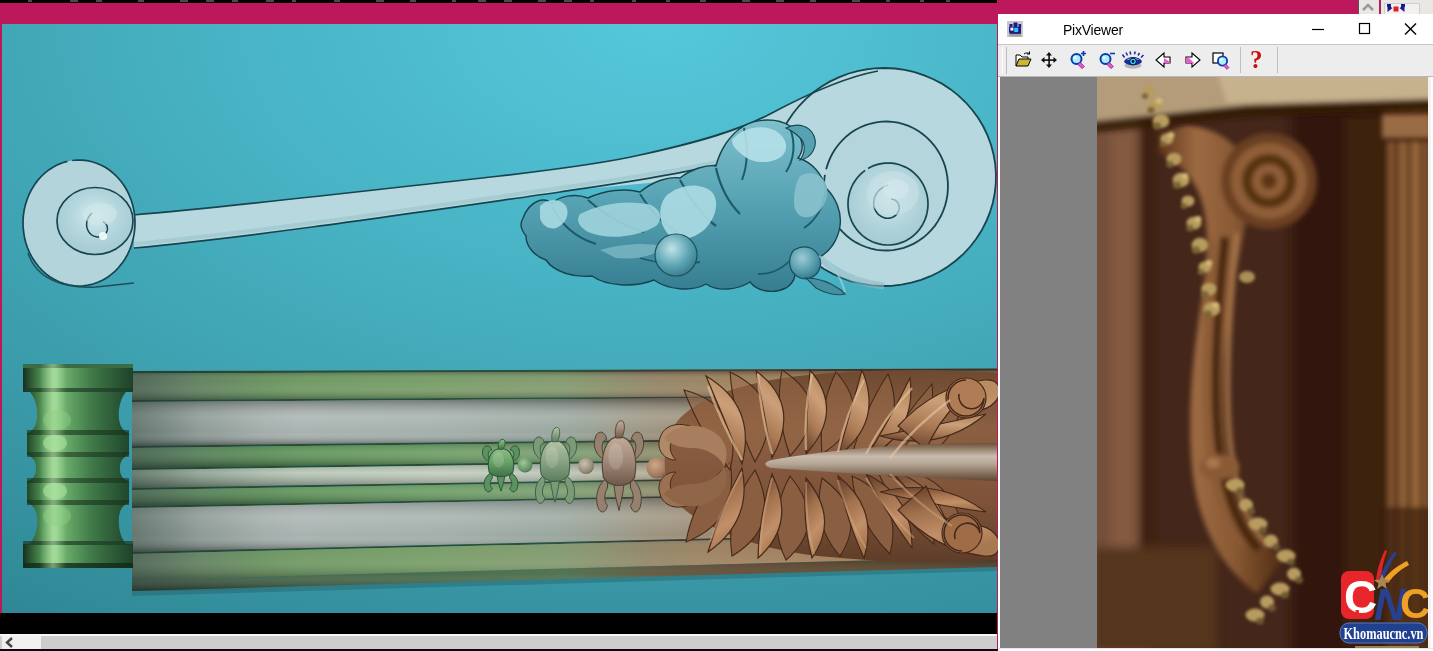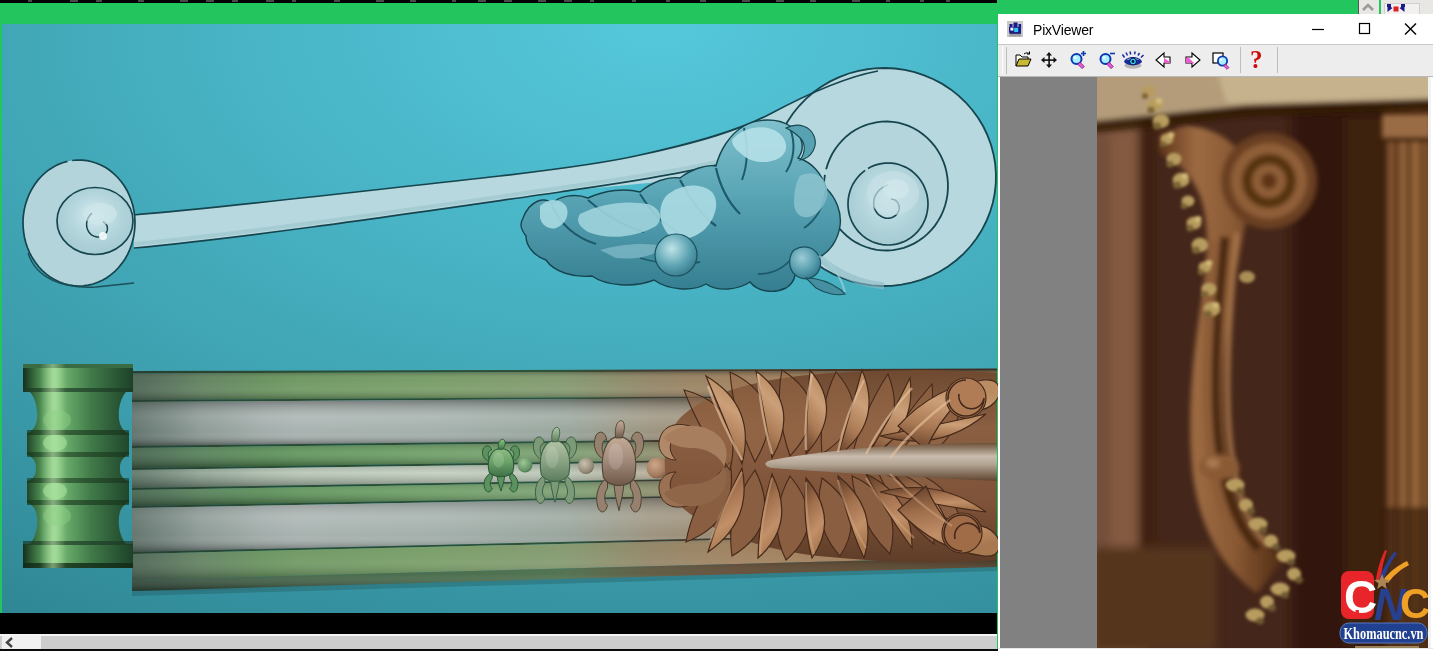--- a/index.html
+++ b/index.html
@@ -1,17 +1,17 @@
 <!DOCTYPE html>
 <html><head>
 <meta charset="utf-8">
 <style>
   html,body{margin:0;padding:0;background:#000;}
-  #stage{position:relative;width:1433px;height:651px;overflow:hidden;background:#22c55e;
-         font-family:"Liberation Sans",sans-serif;}
+  #stage{position:relative;width:1433px;height:651px;overflow:hidden;background:#be185d;
+         font-family:"Liberation Sans",sans-serif;text-align:center;}
   .abs{position:absolute;}
 </style>
 </head>
 <body>
 <div id="stage">
 
   <svg id="cad" class="abs" style="left:0;top:0" width="1433" height="651" viewBox="0 0 1433 651">
     <defs>
       <radialGradient id="bgTeal" cx="0.66" cy="0.0" r="1.2">
         <stop offset="0" stop-color="#55c8db"></stop>

